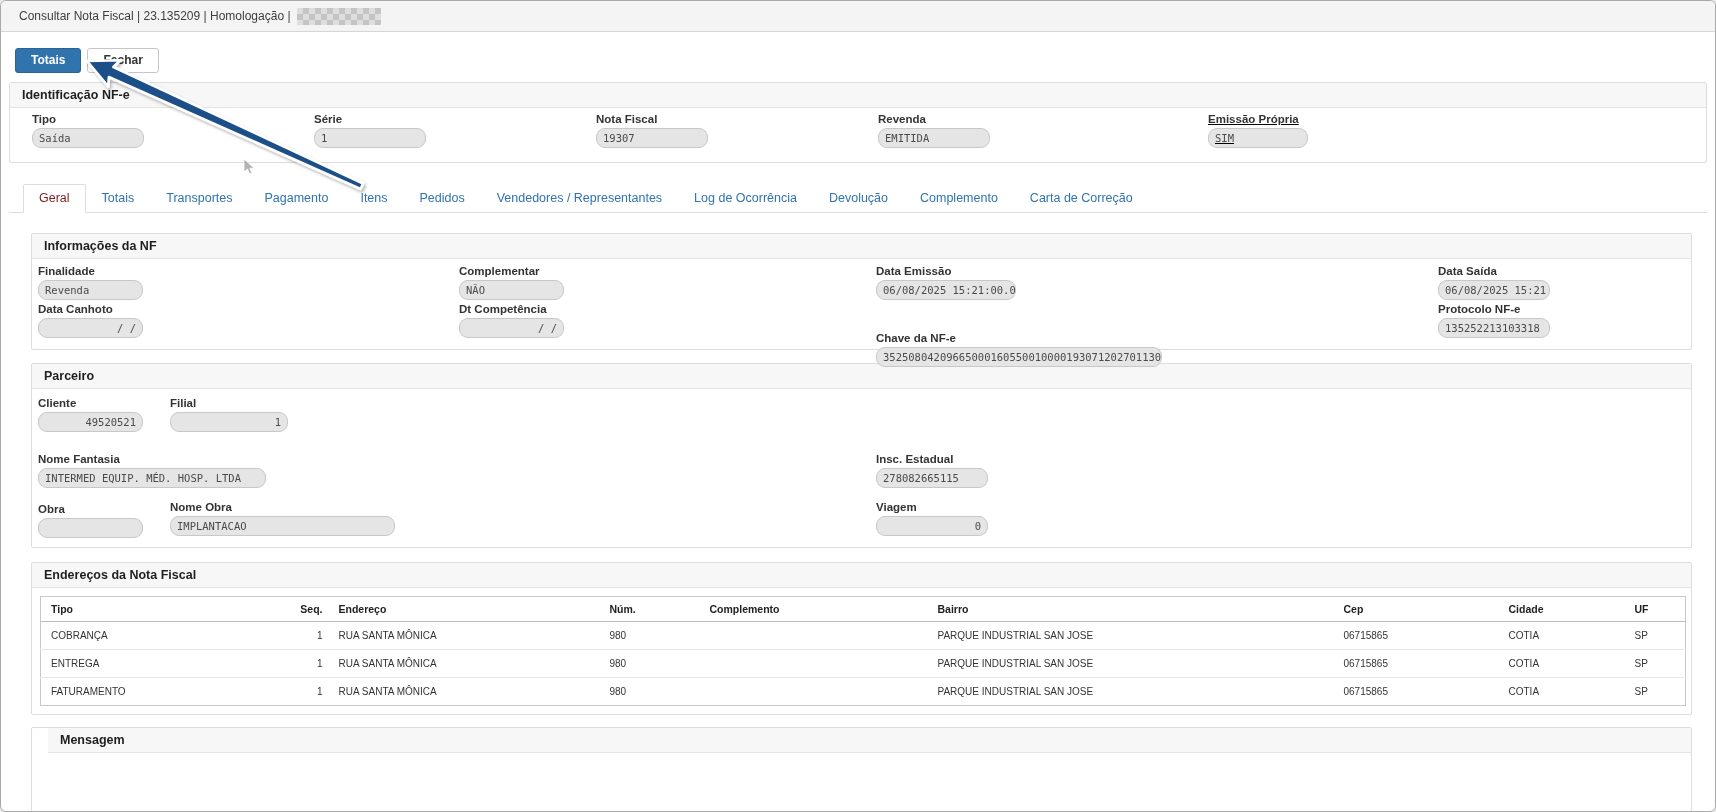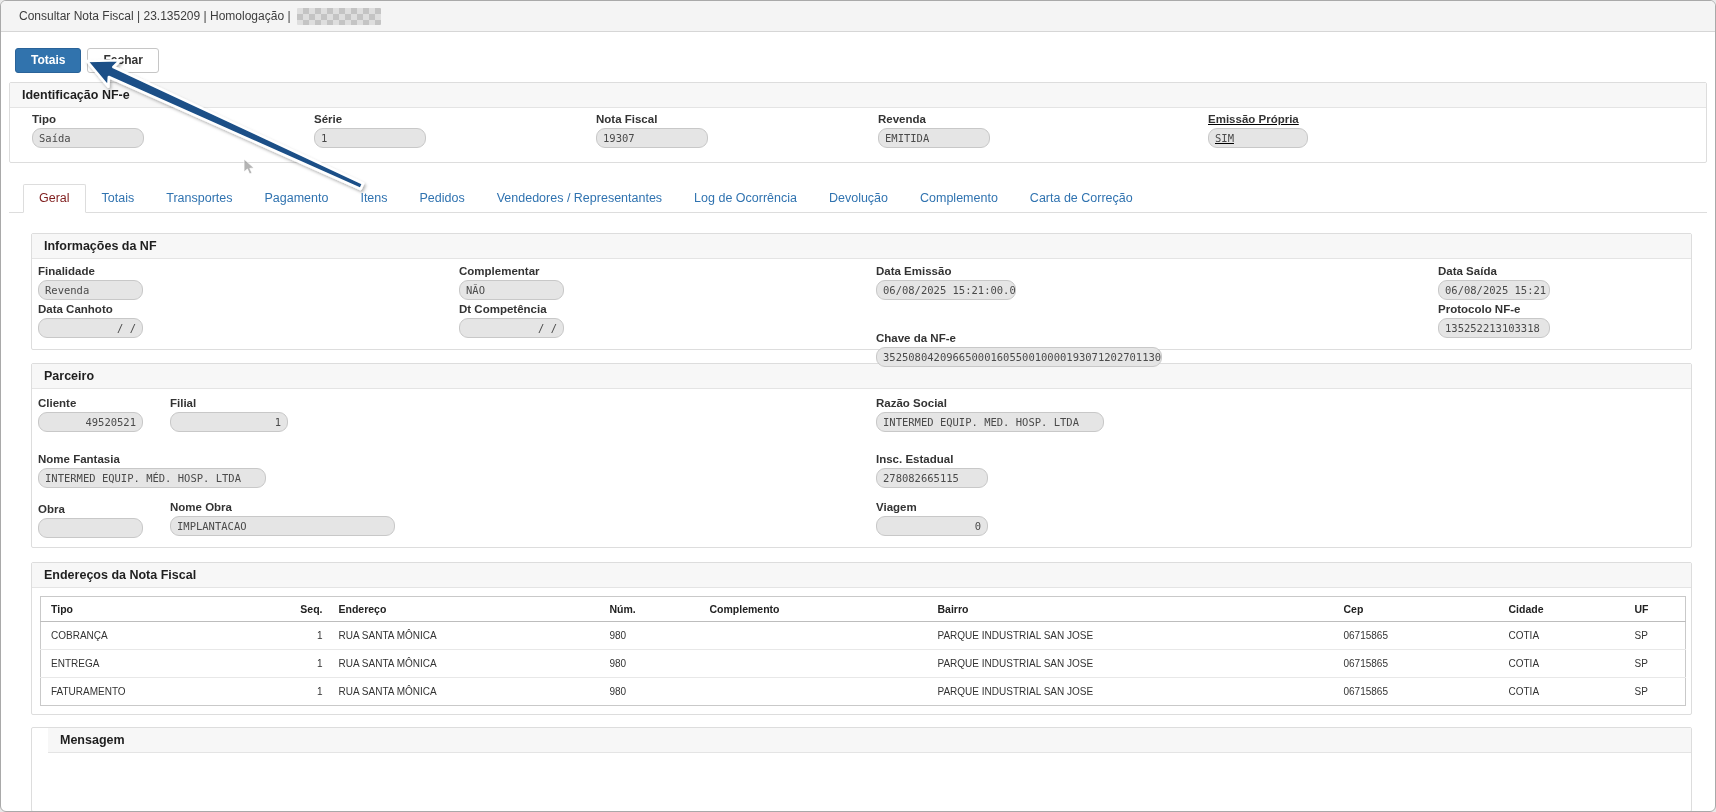--- a/index.html
+++ b/index.html
@@ -156,24 +156,20 @@
   <section class="panel content-panel" id="panel-parceiro">
     <div class="panel-header">Parceiro</div>
     <div class="fbody parceiro-body">
       <div class="f" style="left:6px;top:8px;">
         <div class="lbl">Cliente</div>
         <div class="inp right" style="width:105px;">49520521</div>
       </div>
       <div class="f" style="left:138px;top:8px;">
         <div class="lbl">Filial</div>
         <div class="inp right" style="width:118px;">1</div>
-      </div>
-      <div class="f" style="left:844px;top:8px;">
-        <div class="lbl">Razão Social</div>
-        <div class="inp" style="width:228px;">INTERMED EQUIP. MED. HOSP. LTDA</div>
       </div>
       <div class="f" style="left:6px;top:64px;">
         <div class="lbl">Nome Fantasia</div>
         <div class="inp" style="width:228px;">INTERMED EQUIP. MÉD. HOSP. LTDA</div>
       </div>
       <div class="f" style="left:844px;top:64px;">
         <div class="lbl">Insc. Estadual</div>
         <div class="inp" style="width:112px;">278082665115</div>
       </div>
       <div class="f" style="left:6px;top:114px;">

